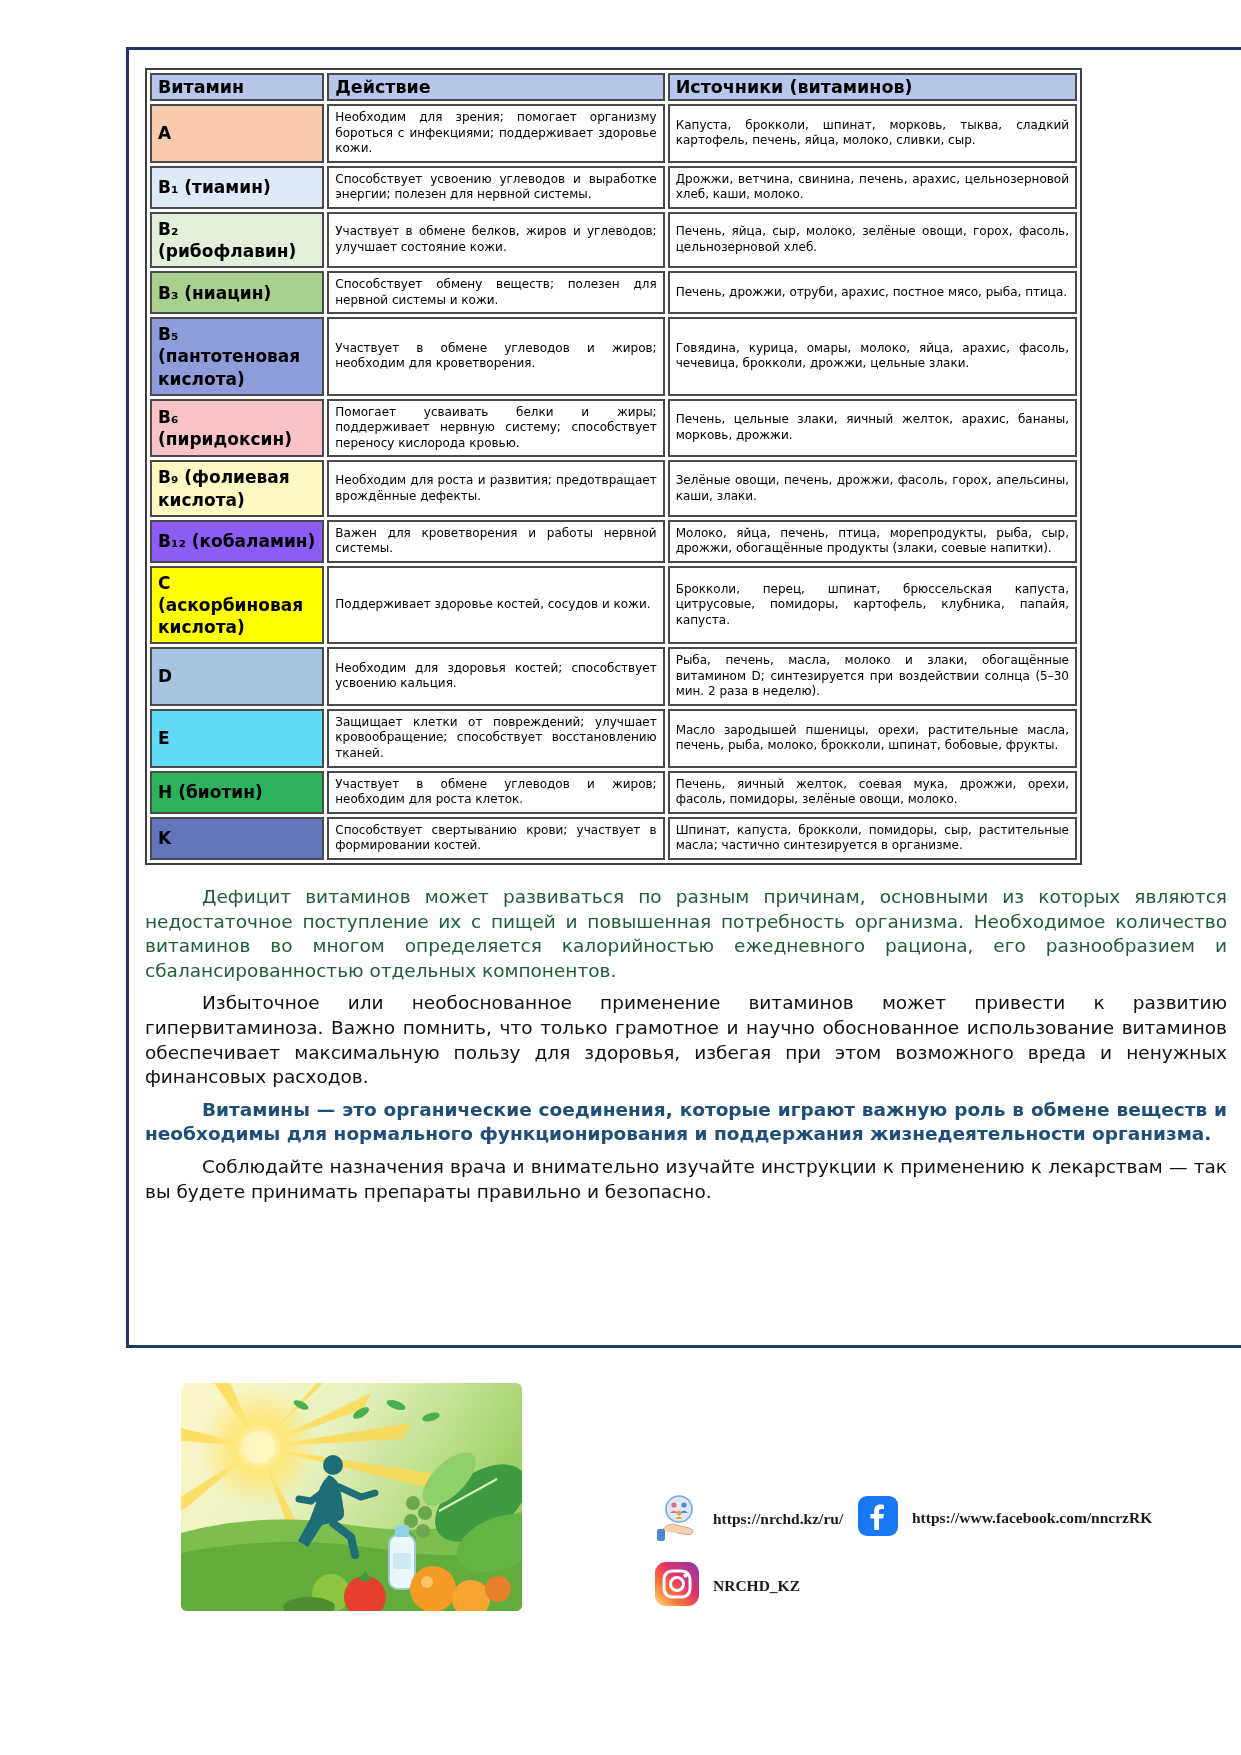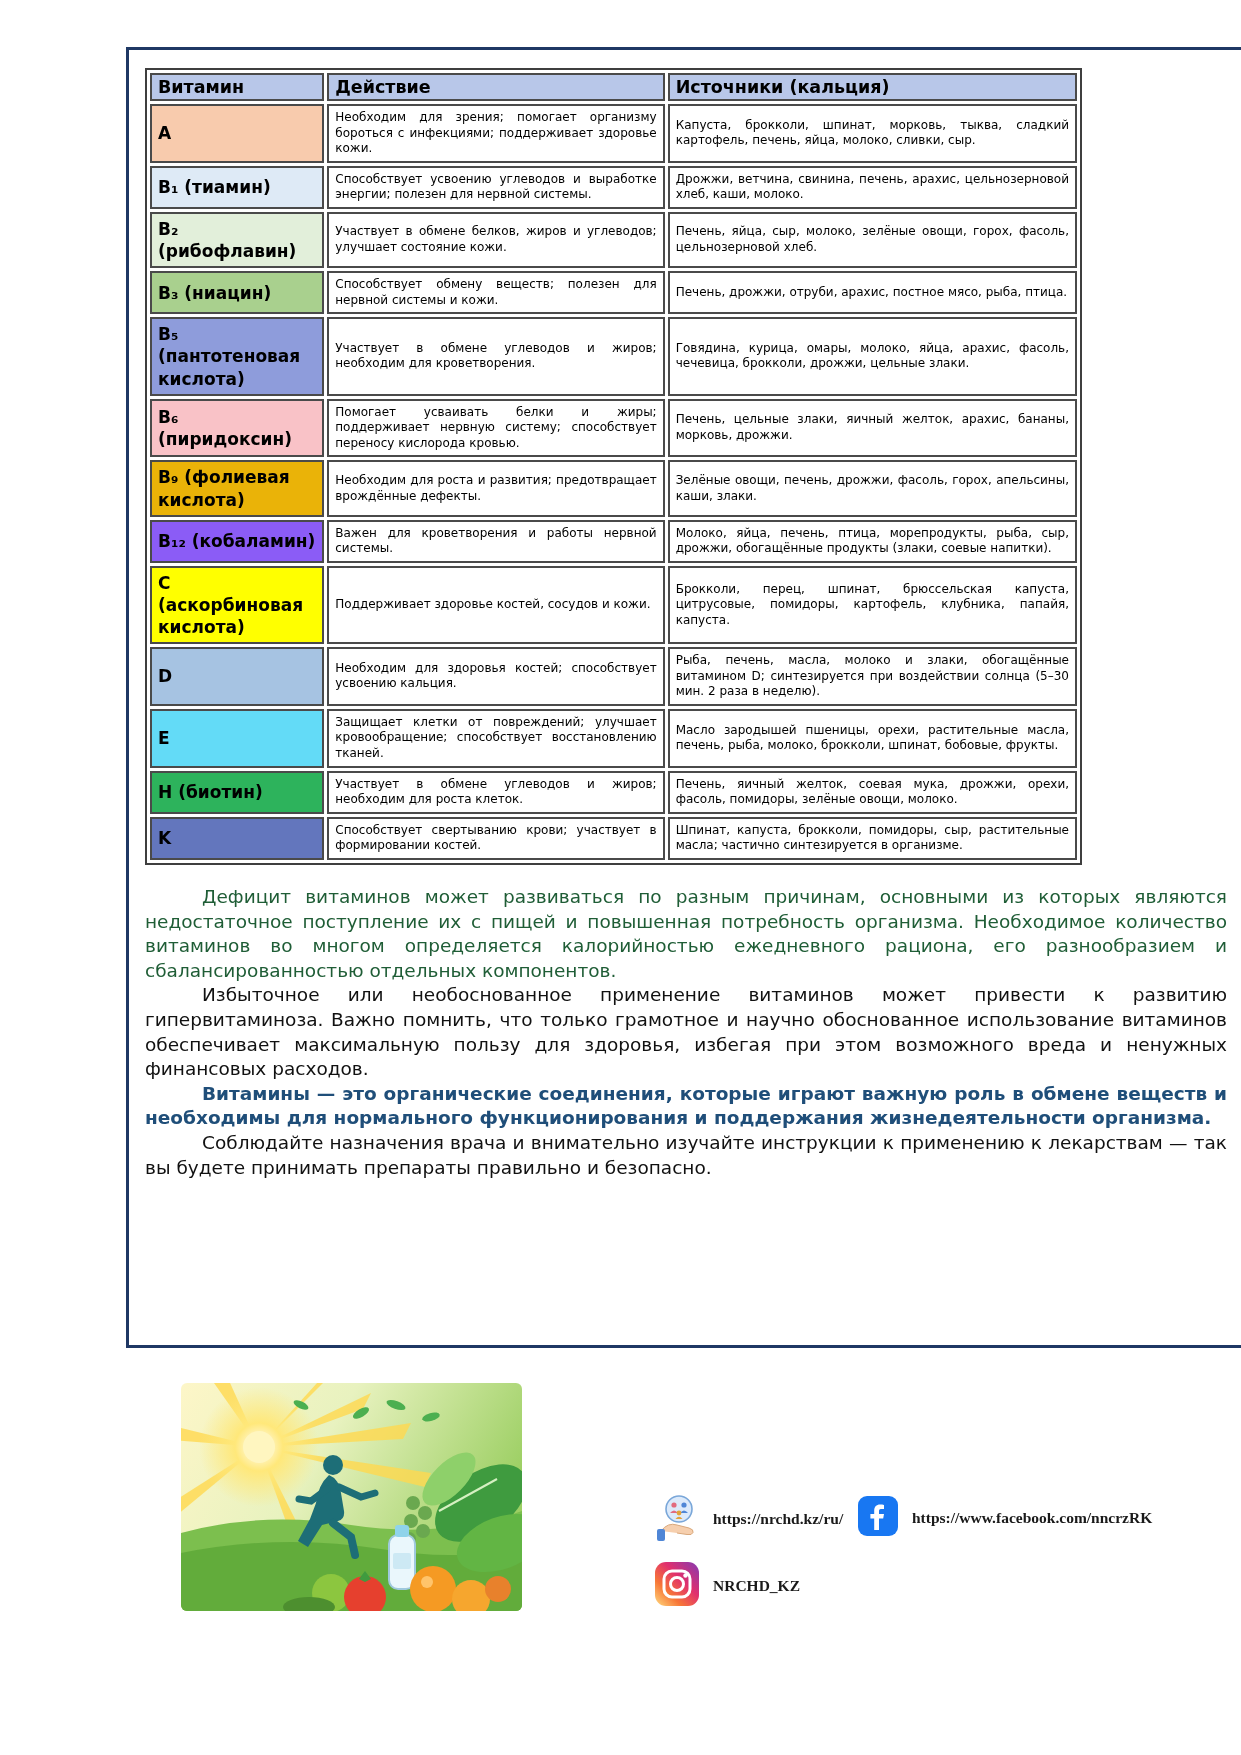--- a/index.html
+++ b/index.html
@@ -40,21 +40,21 @@
     padding:4px 6px;vertical-align:middle;text-align:justify;
   }
   .vitamin-table col.c1{width:172px;}
   .vitamin-table col.c2{width:333px;}
   .vitamin-table col.c3{width:404px;}
   .vitamin-table td.vitamin{font-weight:bold;font-size:17px;text-align:left;}
 
   .paragraphs{margin:20px 4px 0 2px;}
   .paragraphs p{
     font-size:18.5px;line-height:1.33;text-align:justify;
-    text-indent:57px;color:#111;
+    text-indent:57px;color:#111;margin-top:8px;
   }
   .paragraphs p.green{color:var(--green);}
   .paragraphs p.blue{color:var(--blue);font-weight:bold;text-indent:57px;}
 
   .illustration{
     position:absolute;left:181px;top:1383px;width:341px;height:228px;
     border-radius:6px;overflow:hidden;
   }
 
   .social-row{position:absolute;display:flex;align-items:center;gap:14px;}
@@ -73,21 +73,21 @@
     <table class="vitamin-table">
       <colgroup>
           <col class="c1">
           <col class="c2">
           <col class="c3">
         </colgroup>
       <thead>
         <tr>
           <th>Витамин</th>
           <th>Действие</th>
-          <th>Источники (кальция)</th>
+          <th>Источники (витаминов)</th>
         </tr>
       </thead>
       <tbody id="vitamin-rows">
           <tr>
             <td class="vitamin" style="background:#F8CBAD">A</td>
             <td class="action">Необходим для зрения; помогает организму бороться с инфекциями; поддерживает здоровье кожи.</td>
             <td class="sources">Капуста, брокколи, шпинат, морковь, тыква, сладкий картофель, печень, яйца, молоко, сливки, сыр.</td>
           </tr>
           <tr>
             <td class="vitamin" style="background:#DEEAF6">B₁ (тиамин)</td>
@@ -108,21 +108,21 @@
             <td class="vitamin" style="background:#8E9CDB">B₅ (пантотеновая кислота)</td>
             <td class="action">Участвует в обмене углеводов и жиров; необходим для кроветворения.</td>
             <td class="sources">Говядина, курица, омары, молоко, яйца, арахис, фасоль, чечевица, брокколи, дрожжи, цельные злаки.</td>
           </tr>
           <tr>
             <td class="vitamin" style="background:#F9C2C7">B₆ (пиридоксин)</td>
             <td class="action">Помогает усваивать белки и жиры; поддерживает нервную систему; способствует переносу кислорода кровью.</td>
             <td class="sources">Печень, цельные злаки, яичный желток, арахис, бананы, морковь, дрожжи.</td>
           </tr>
           <tr>
-            <td class="vitamin" style="background:#eab308">B₉ (фолиевая кислота)</td>
+            <td class="vitamin" style="background:#fef9c3">B₉ (фолиевая кислота)</td>
             <td class="action">Необходим для роста и развития; предотвращает врождённые дефекты.</td>
             <td class="sources">Зелёные овощи, печень, дрожжи, фасоль, горох, апельсины, каши, злаки.</td>
           </tr>
           <tr>
             <td class="vitamin" style="background:#8b5cf6">B₁₂ (кобаламин)</td>
             <td class="action">Важен для кроветворения и работы нервной системы.</td>
             <td class="sources">Молоко, яйца, печень, птица, морепродукты, рыба, сыр, дрожжи, обогащённые продукты (злаки, соевые напитки).</td>
           </tr>
           <tr>
             <td class="vitamin" style="background:#FFFF00">C (аскорбиновая кислота)</td>

